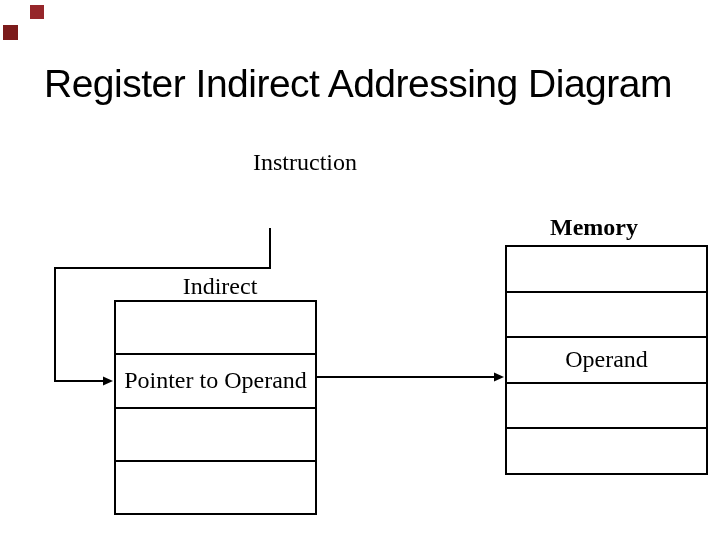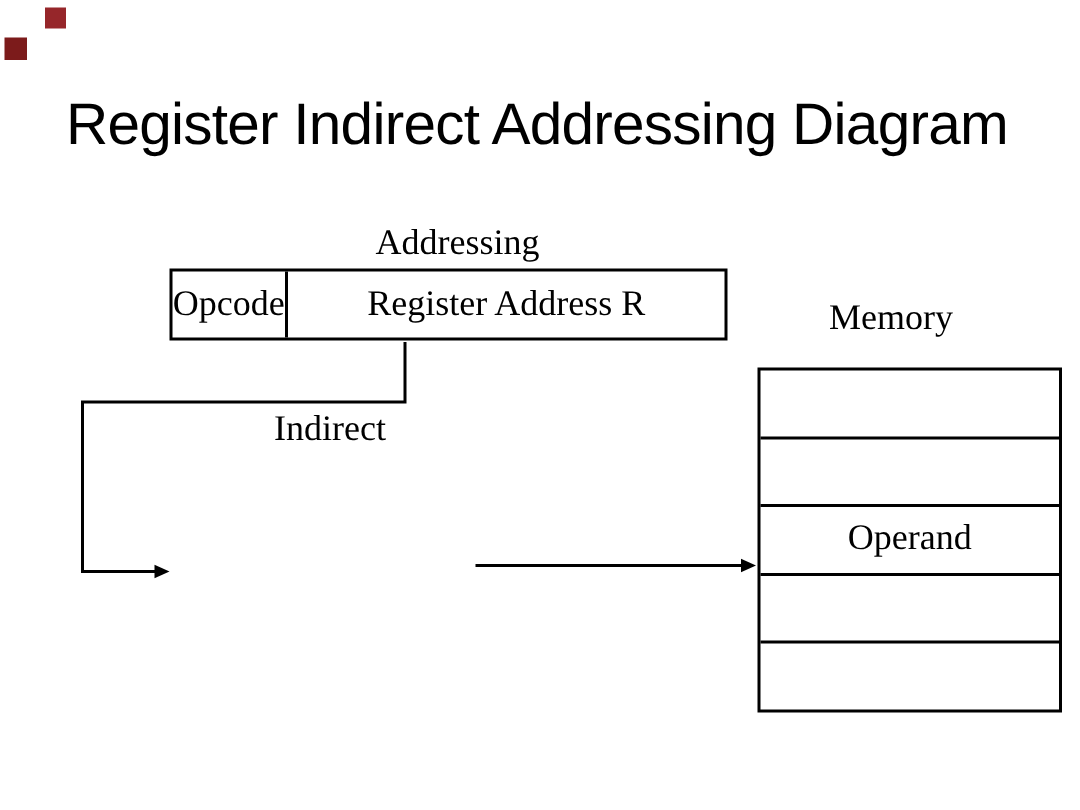--- a/index.html
+++ b/index.html
@@ -13,21 +13,21 @@
   .decor-sq.left{left:3px;top:25px;width:15px;height:15px;background:#7c1b1b;}
   
   .title{
     position:absolute;left:44px;top:62px;width:660px;
     font-family:"Liberation Sans", sans-serif;font-size:39px;line-height:1.15;
     letter-spacing:-0.5px;white-space:nowrap;color:#000;
   }
   
   .caption{position:absolute;font-size:24px;line-height:1.05;text-align:center;width:200px;}
   .caption.instruction{left:205px;top:150px;}
-  .caption.memory{left:494px;top:200px;}
+  .caption.memory{left:494px;top:215px;font-weight:bold;}
   .caption.registers{left:120px;top:274px;}
   
   .instr-box{
     position:absolute;left:113px;top:179px;width:372px;height:48px;
     border:2px solid #000;box-sizing:border-box;display:flex;background:#fff;
   }
   .instr-cell{display:flex;align-items:center;justify-content:center;font-size:24px;}
   .instr-cell.opcode{width:75px;border-right:2px solid #000;flex:none;}
   .instr-cell.regaddr{flex:1;}
   
@@ -48,39 +48,41 @@
 </head>
 <body>
 
 <div class="slide">
 
   <div class="decor-sq top"></div>
   <div class="decor-sq left"></div>
 
   <div class="title">Register Indirect Addressing Diagram</div>
 
-  <div class="caption instruction">Addressing</div>
+  <div class="caption instruction">Instruction</div>
 
-  <div class="instr-box">
-    <div class="instr-cell opcode">Opcode</div>
-    <div class="instr-cell regaddr">Register Address R</div>
-  </div>
 
   <div class="caption memory">Memory</div>
 
   <div class="table memory">
     <div class="row"></div>
     <div class="row"></div>
     <div class="row">Operand</div>
     <div class="row"></div>
     <div class="row"></div>
   </div>
 
   <div class="caption registers">Indirect</div>
 
+  <div class="table registers">
+    <div class="row"></div>
+    <div class="row">Pointer to Operand</div>
+    <div class="row"></div>
+    <div class="row"></div>
+  </div>
 
   <svg class="overlay" viewBox="0 0 720 540" xmlns="http://www.w3.org/2000/svg">
     <g>
       <polyline points="270,228 270,268 55,268 55,381 104,381" fill="none" stroke="#000" stroke-width="2"></polyline>
       <polygon points="103,376.5 113,381 103,385.5" fill="#000"></polygon>
     </g>
     <g>
       <polyline points="317,377 495,377" fill="none" stroke="#000" stroke-width="2"></polyline>
       <polygon points="494,372.5 504,377 494,381.5" fill="#000"></polygon>
     </g>

